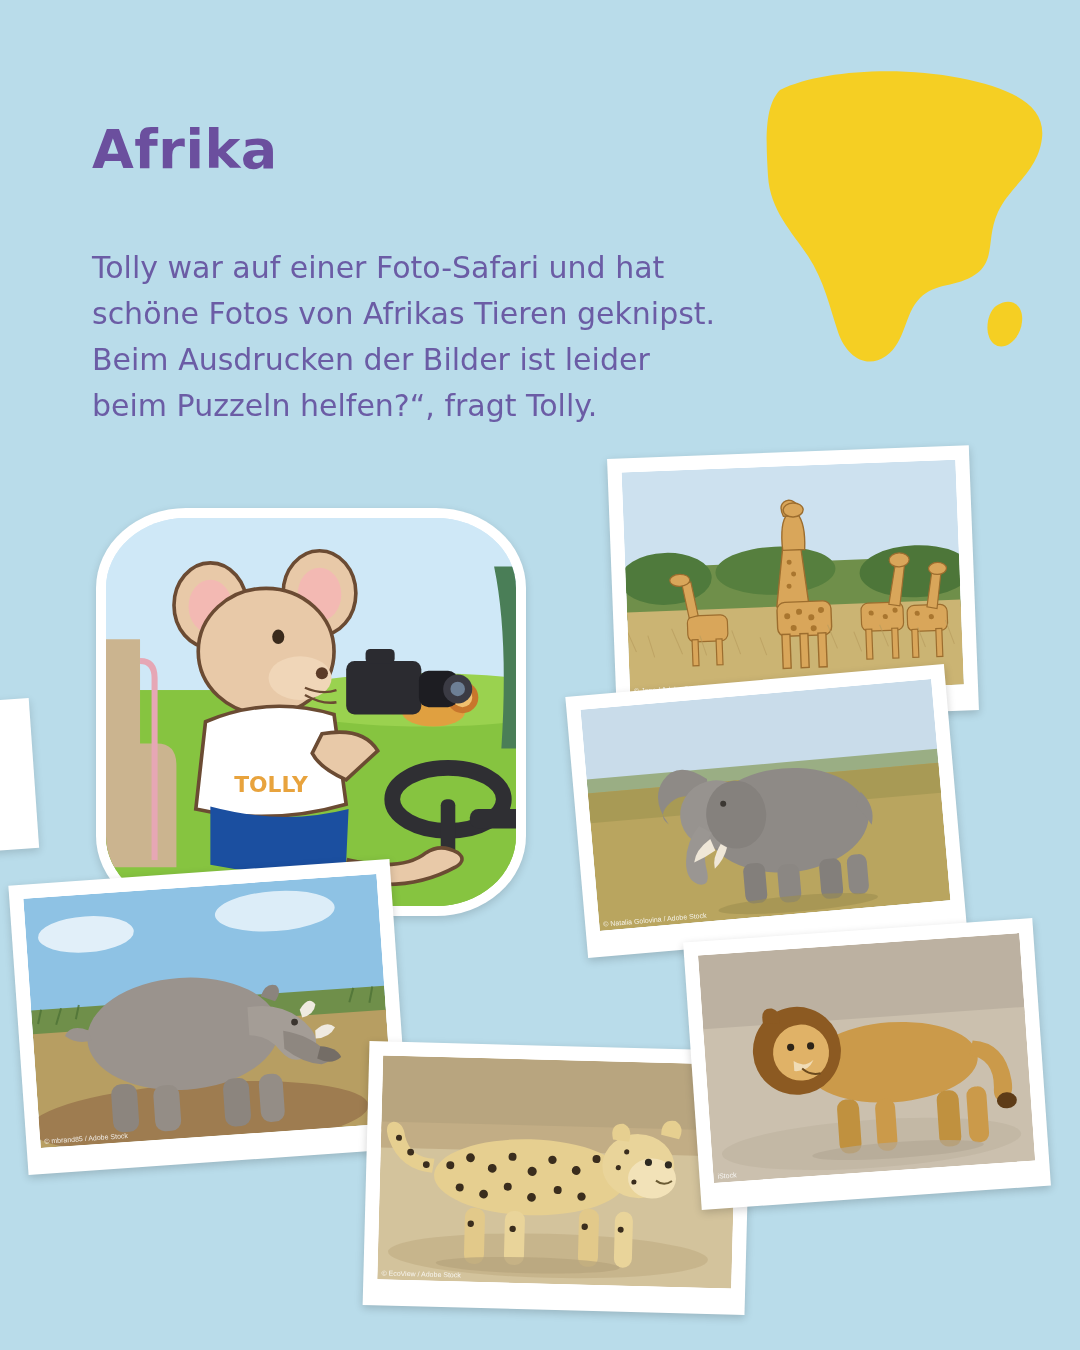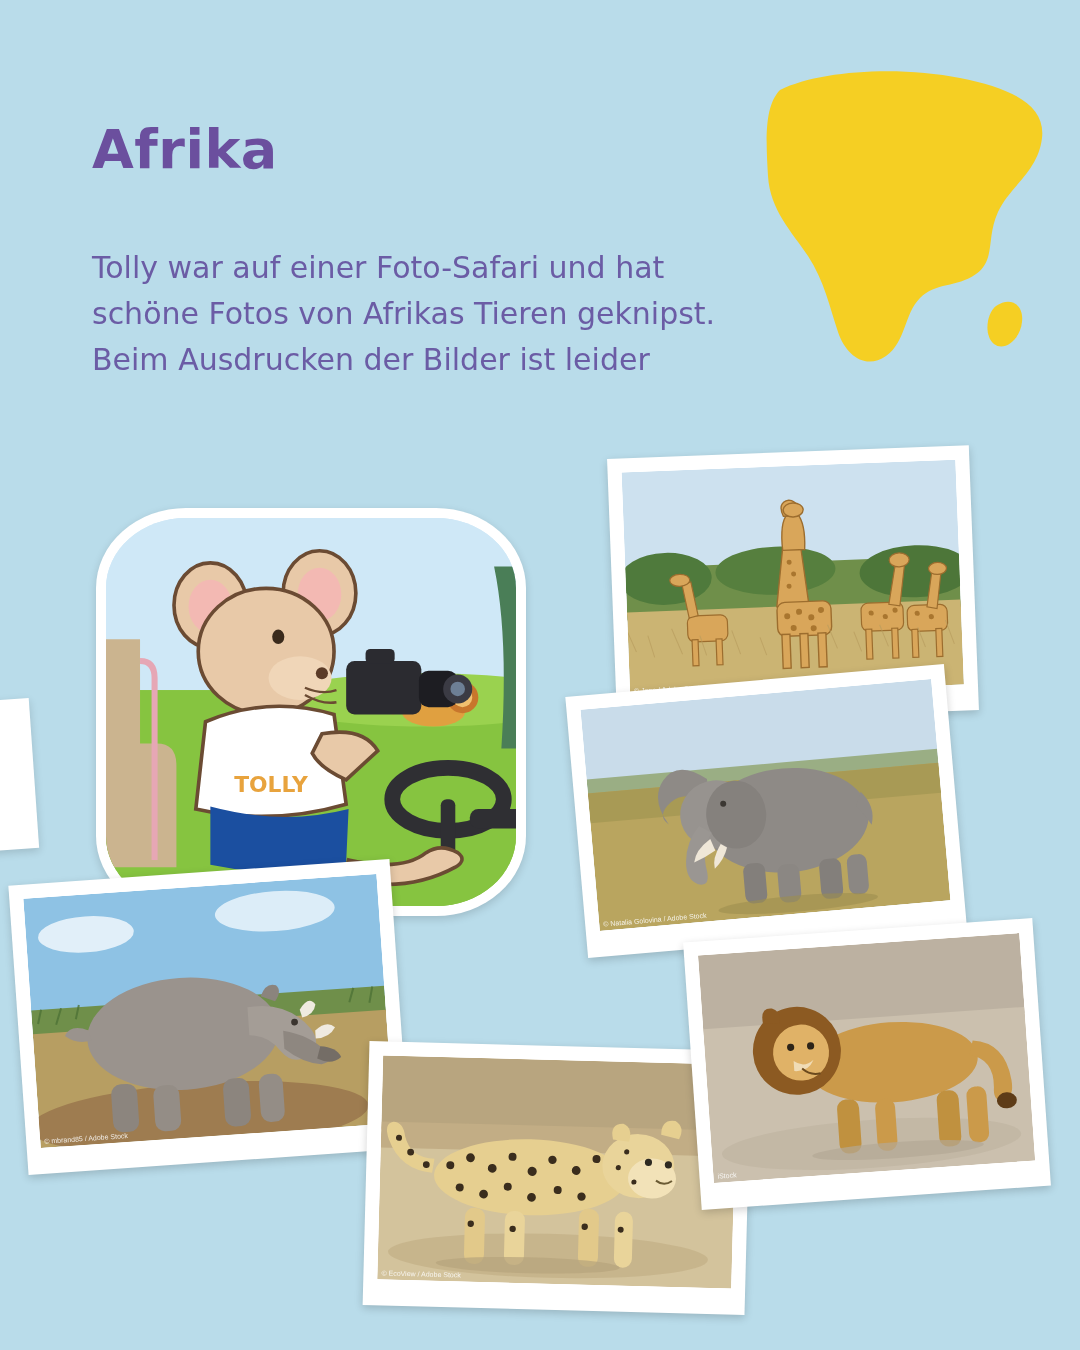--- a/index.html
+++ b/index.html
@@ -113,20 +113,21 @@
                C224 276, 226 254, 236 246 Z" fill="#f5cf23"></path>
     </svg>
   </div>
 
   <div class="heading">Afrika</div>
 
   <div class="intro">
     <p>Tolly war auf einer Foto-Safari und hat</p>
     <p>schöne Fotos von Afrikas Tieren geknipst.</p>
     <p>Beim Ausdrucken der Bilder ist leider</p>
+    <p>beim Puzzeln helfen?“, fragt Tolly.</p>
   </div>
 
   <div class="edge-photo">
     <div class="inner"></div>
   </div>
 
   <div class="tolly-card">
     <div class="tolly-scene">
       <svg viewBox="0 0 410 320" width="100%" height="100%" preserveAspectRatio="xMidYMid slice" aria-hidden="true">
 

